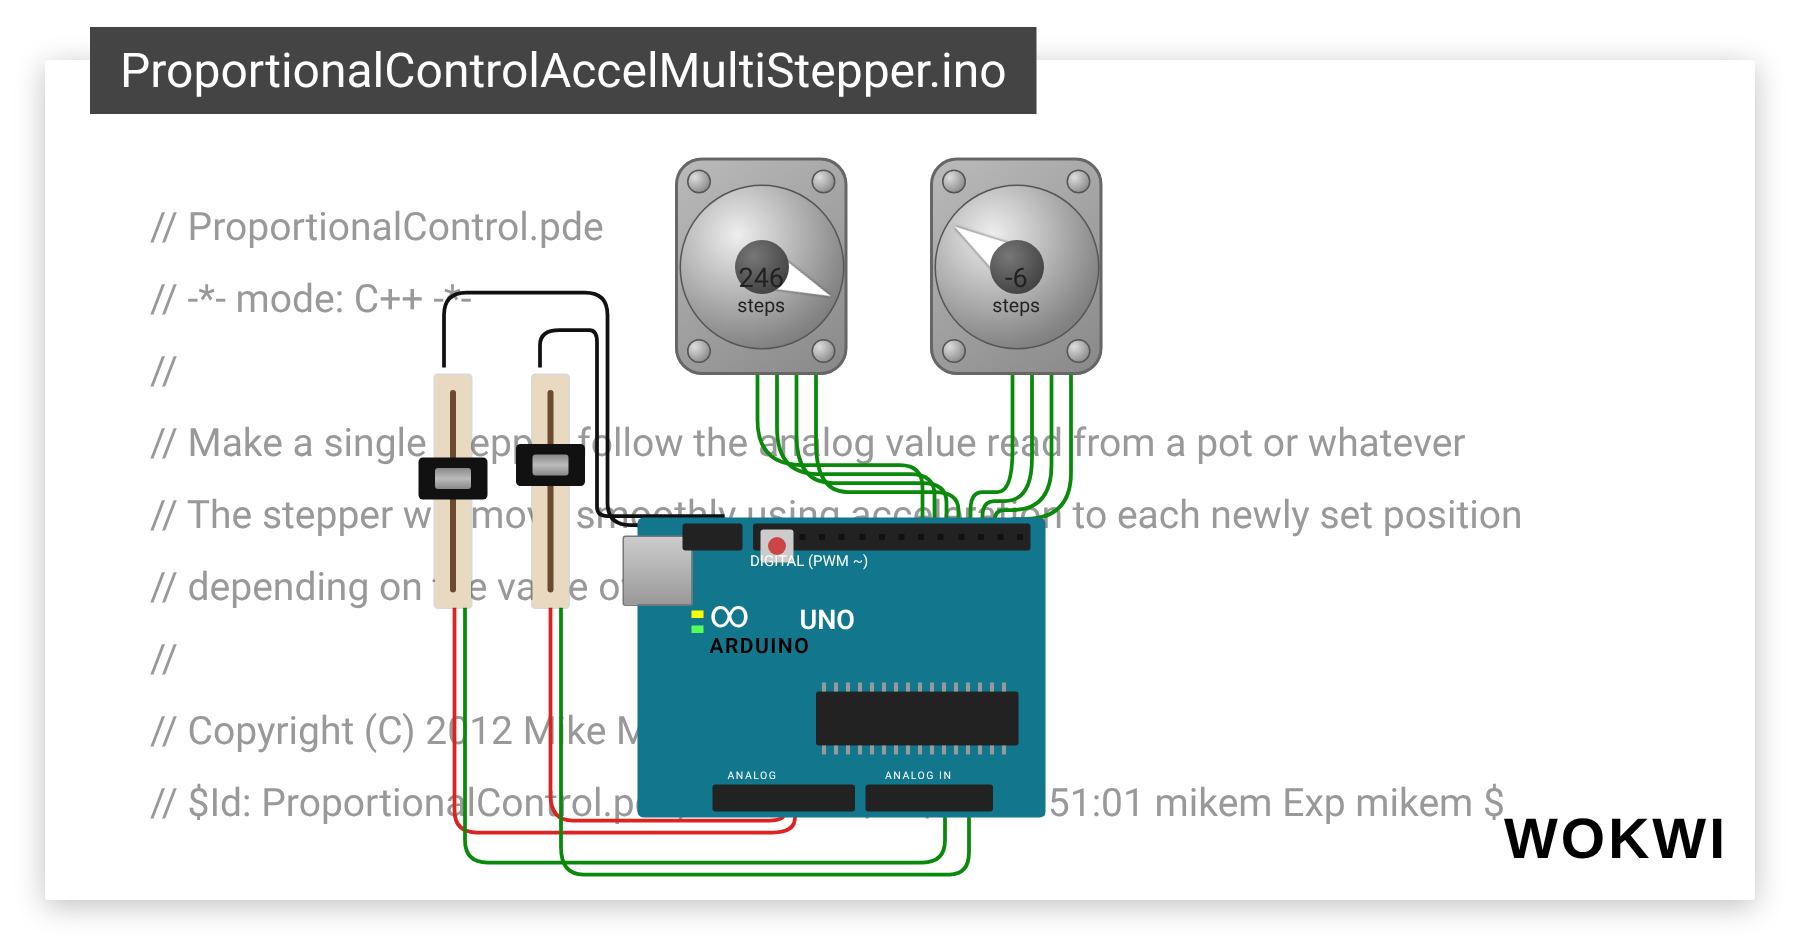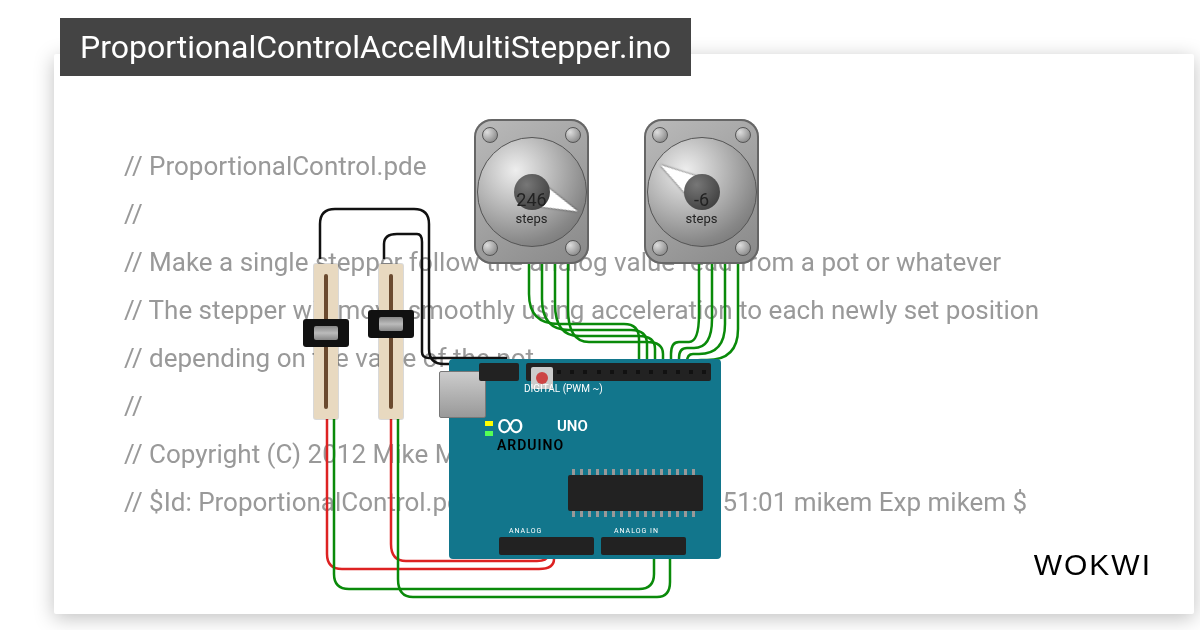--- a/index.html
+++ b/index.html
@@ -8,27 +8,26 @@
     width: 1200px;
     height: 630px;
     background: #fff;
     font-family: -apple-system, BlinkMacSystemFont, "Segoe UI", Roboto, sans-serif;
     overflow: hidden;
     position: relative;
   }
   .card {
     position: absolute;
     left: 30px;
-    top: 54px;
+    top: 40px;
     width: 1140px;
     height: 560px;
     background: #fff;
     box-shadow: 0 4px 20px rgba(0,0,0,0.25);
     border-radius: 2px;
-    margin-left: 24px;
   }
   .title-bar {
     position: absolute;
     left: 60px;
     top: 18px;
     background: #444;
     color: #fff;
     padding: 10px 20px;
     font-size: 32px;
     font-weight: 400;
@@ -186,21 +185,21 @@
     height: 45px;
     background: linear-gradient(#ccc, #999);
     border: 1px solid #777;
     border-radius: 2px;
   }
   .arduino .label-uno {
     position: absolute;
     left: 108px;
     top: 58px;
     color: #fff;
-    font-size: 15px;
+    font-size: 18px;
     font-weight: 600;
   }
   .arduino .label-arduino {
     position: absolute;
     left: 48px;
     top: 78px;
     color: #000000;
     font-size: 14px;
     font-weight: 600;
     letter-spacing: 1px;
@@ -328,41 +327,42 @@
     pointer-events: none;
   }
   .wire { fill: none; stroke-width: 2.5; }
   .wire.green { stroke: #0a8a0a; }
   .wire.black { stroke: #111; }
   .wire.red { stroke: #d22; }
   .brand {
     position: absolute;
     right: 48px;
     bottom: 48px;
-    font-size: 30px;
-    font-weight: 400;
+    font-size: 38px;
+    font-weight: 700;
     letter-spacing: 2px;
     font-family: "Comic Sans MS", cursive, sans-serif;
     z-index: 20;
     margin-left: 31px;
   }
   .pin-row span {
     width: 4px;
     height: 4px;
     background: #111;
     display: inline-block;
   }
 </style>
 </head>
 <body>
 
 <div class="card">
 
   <div class="code-area">
     <span class="code-line">// ProportionalControl.pde</span>
+    <span class="code-line">// -*- mode: C++ -*-</span>
     <span class="code-line">//</span>
     <span class="code-line">// Make a single stepper follow the analog value read from a pot or whatever</span>
     <span class="code-line">// The stepper will move smoothly using acceleration to each newly set position</span>
     <span class="code-line">// depending on the value of the pot.</span>
     <span class="code-line">//</span>
     <span class="code-line">// Copyright (C) 2012 Mike McCauley</span>
     <span class="code-line">// $Id: ProportionalControl.pde,v 1.1 2011/01/05 01:51:01 mikem Exp mikem $</span>
   </div>
 
   <div class="circuit">

